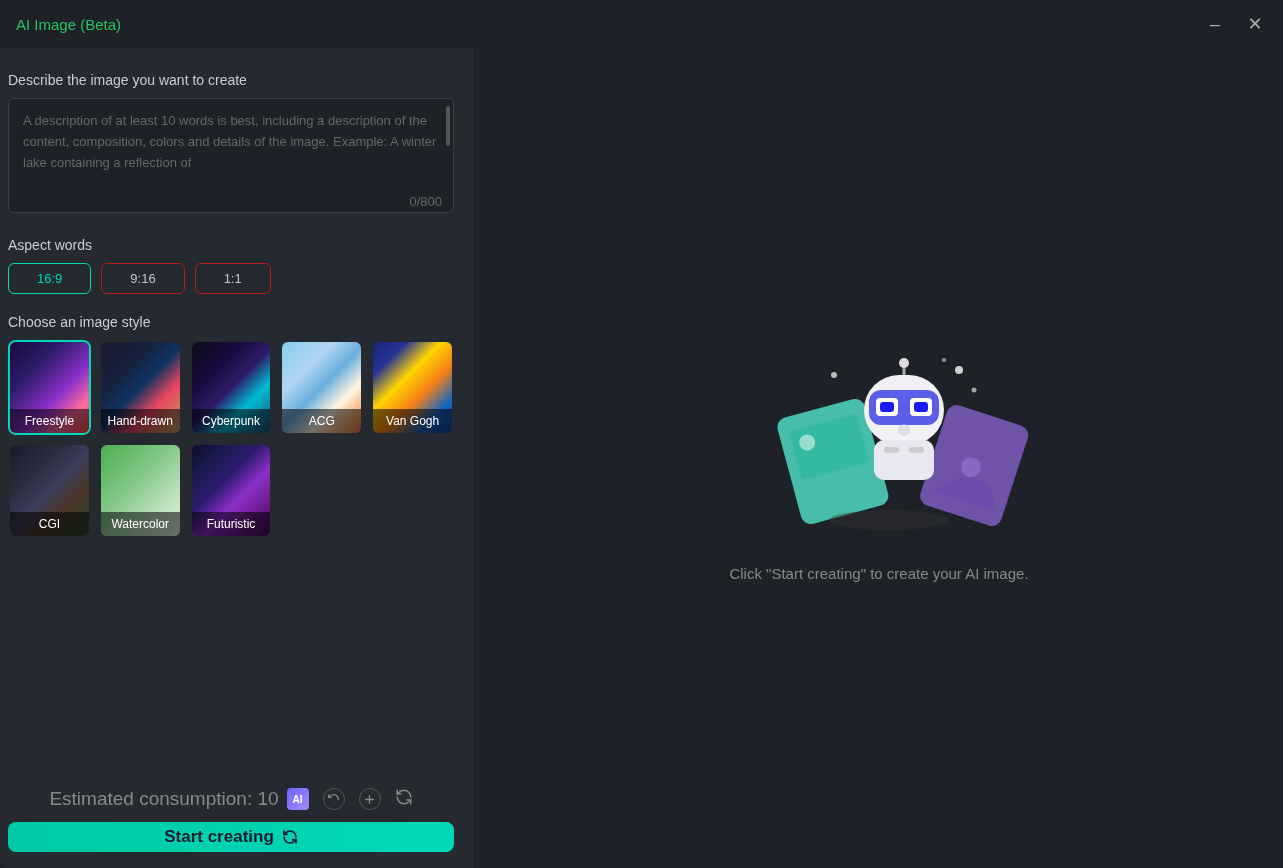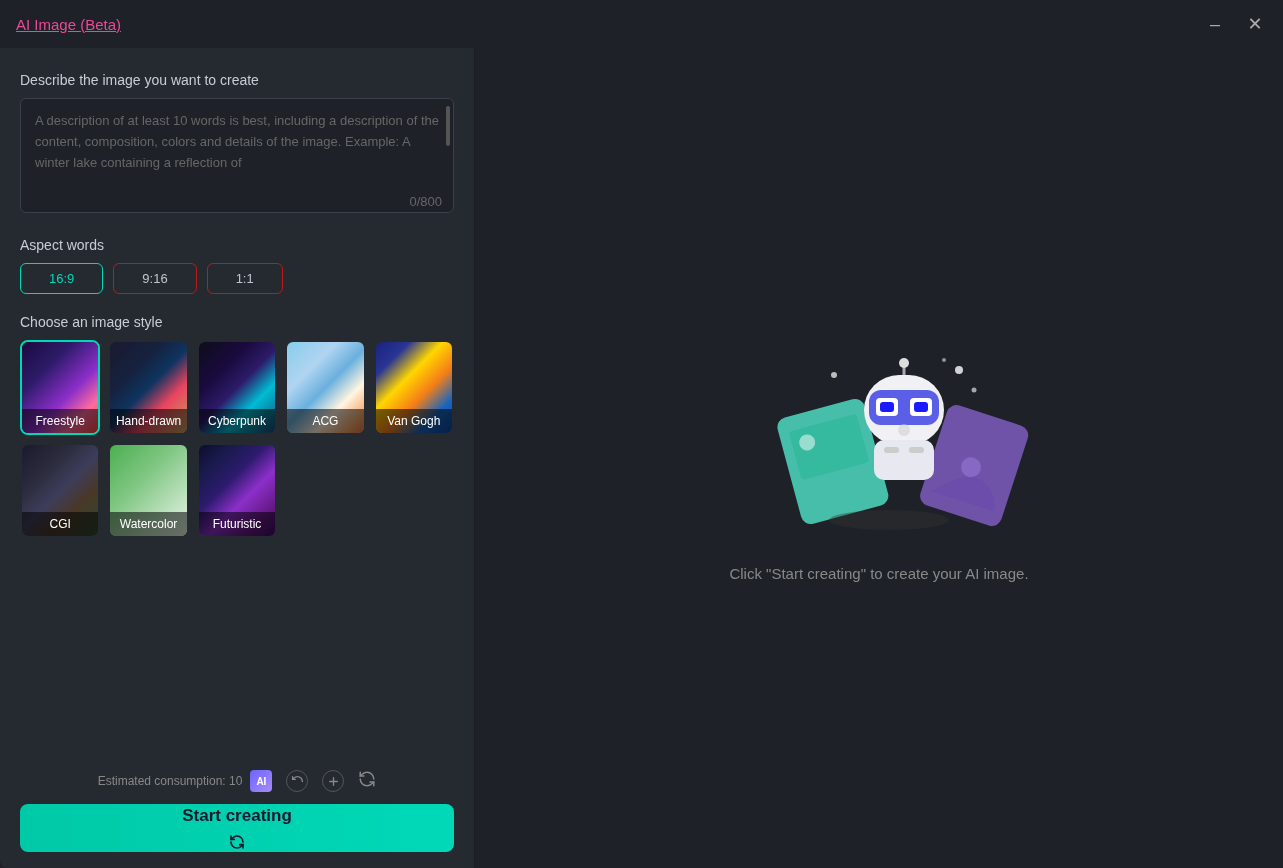--- a/index.html
+++ b/index.html
@@ -26,24 +26,23 @@
       background: #1e2228;
       height: 48px;
       display: flex;
       align-items: center;
       justify-content: space-between;
       padding: 0 16px;
       flex-shrink: 0;
     }
 
     .title-bar-title {
-      color: #ec4899;
+      color: #22c55e;
       font-size: 15px;
       font-weight: 500;
-      text-decoration: underline;
     }
 
     .title-bar-controls {
       display: flex;
       gap: 16px;
       align-items: center;
     }
 
     .title-bar-btn {
       background: none;
@@ -65,21 +64,21 @@
       overflow: hidden;
     }
 
     
     .left-panel {
       width: 475px;
       flex-shrink: 0;
       background: #252930;
       display: flex;
       flex-direction: column;
-      padding: 24px 20px 16px 20px;
+      padding: 24px 20px 16px 8px;
       border-right: 1px solid #1a1d23;
     }
 
     .section-label {
       font-size: 14px;
       color: #c8cdd5;
       margin-bottom: 10px;
       font-weight: 500;
     }
 
@@ -211,21 +210,21 @@
 
     .consumption-row {
       display: flex;
       align-items: center;
       justify-content: center;
       gap: 8px;
       margin-bottom: 12px;
     }
 
     .consumption-text {
-      font-size: 12px;
+      font-size: 19px;
       color: #888;
     }
 
     .consumption-icons {
       display: flex;
       align-items: center;
       gap: 14px;
     }
 
     .ai-badge {
@@ -255,34 +254,33 @@
     }
 
     .refresh-icon-small {
       color: #888;
       font-size: 16px;
       cursor: pointer;
     }
 
     .start-btn {
       width: 100%;
-      height: 48px;
+      height: 30px;
       background: linear-gradient(90deg, #00c9a7, #00d9b8);
       border: none;
       border-radius: 8px;
       color: #1a1a2e;
       font-size: 17px;
       font-weight: 600;
       cursor: pointer;
       display: flex;
       align-items: center;
       justify-content: center;
       gap: 8px;
       font-family: inherit;
-      flex-direction: column;
     }
 
     
     .right-panel {
       flex: 1;
       background: #1e2228;
       display: flex;
       flex-direction: column;
       align-items: center;
       justify-content: center;

